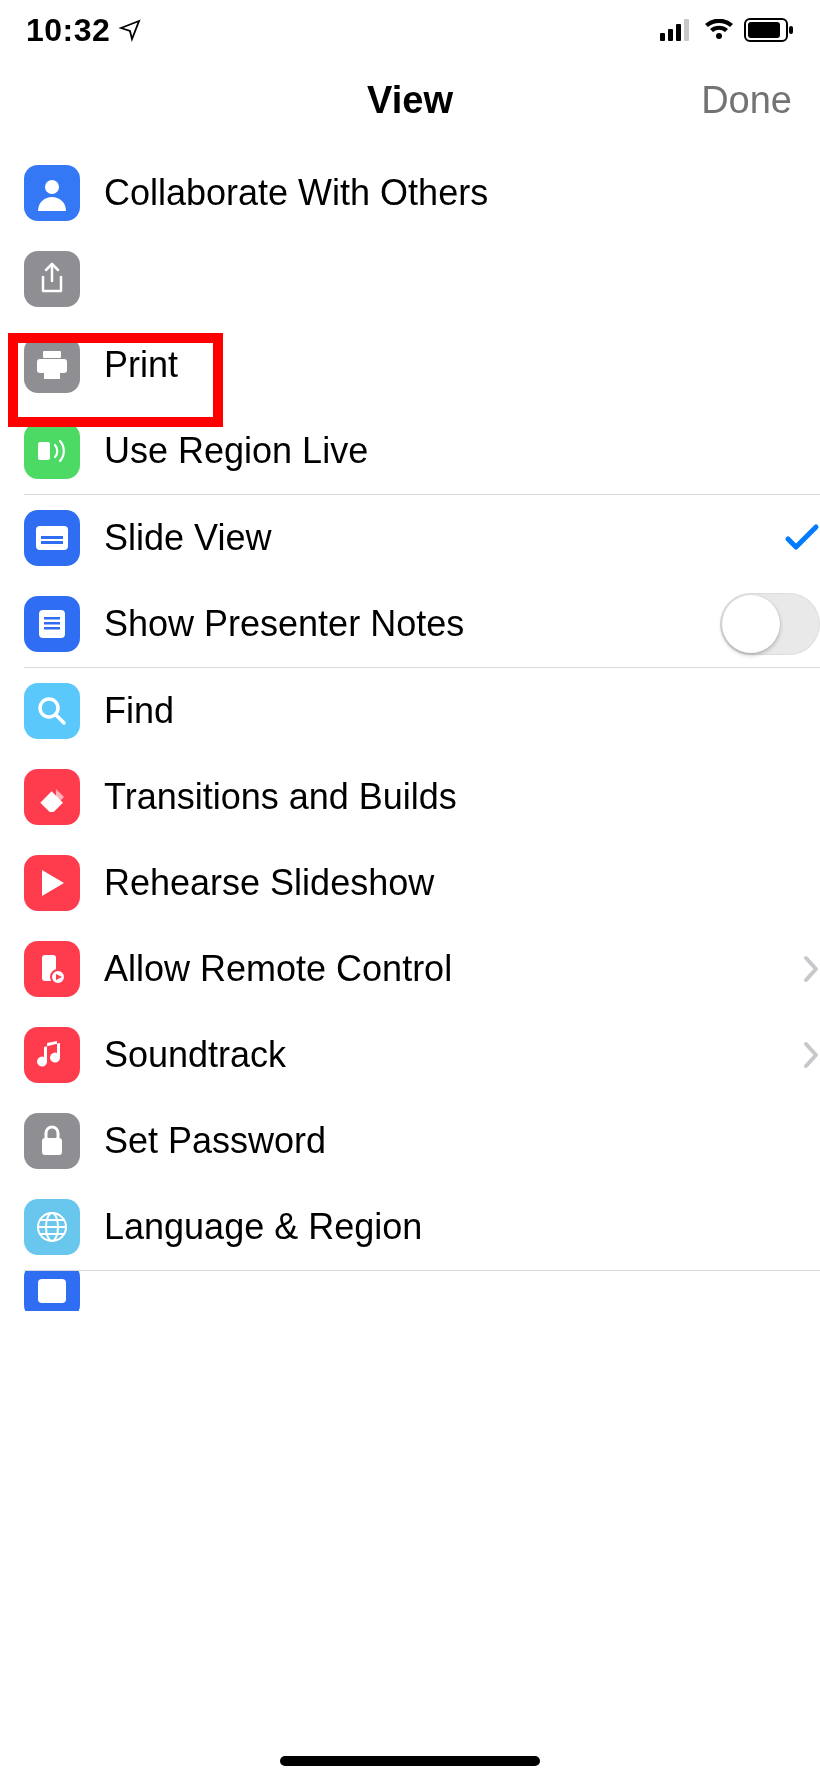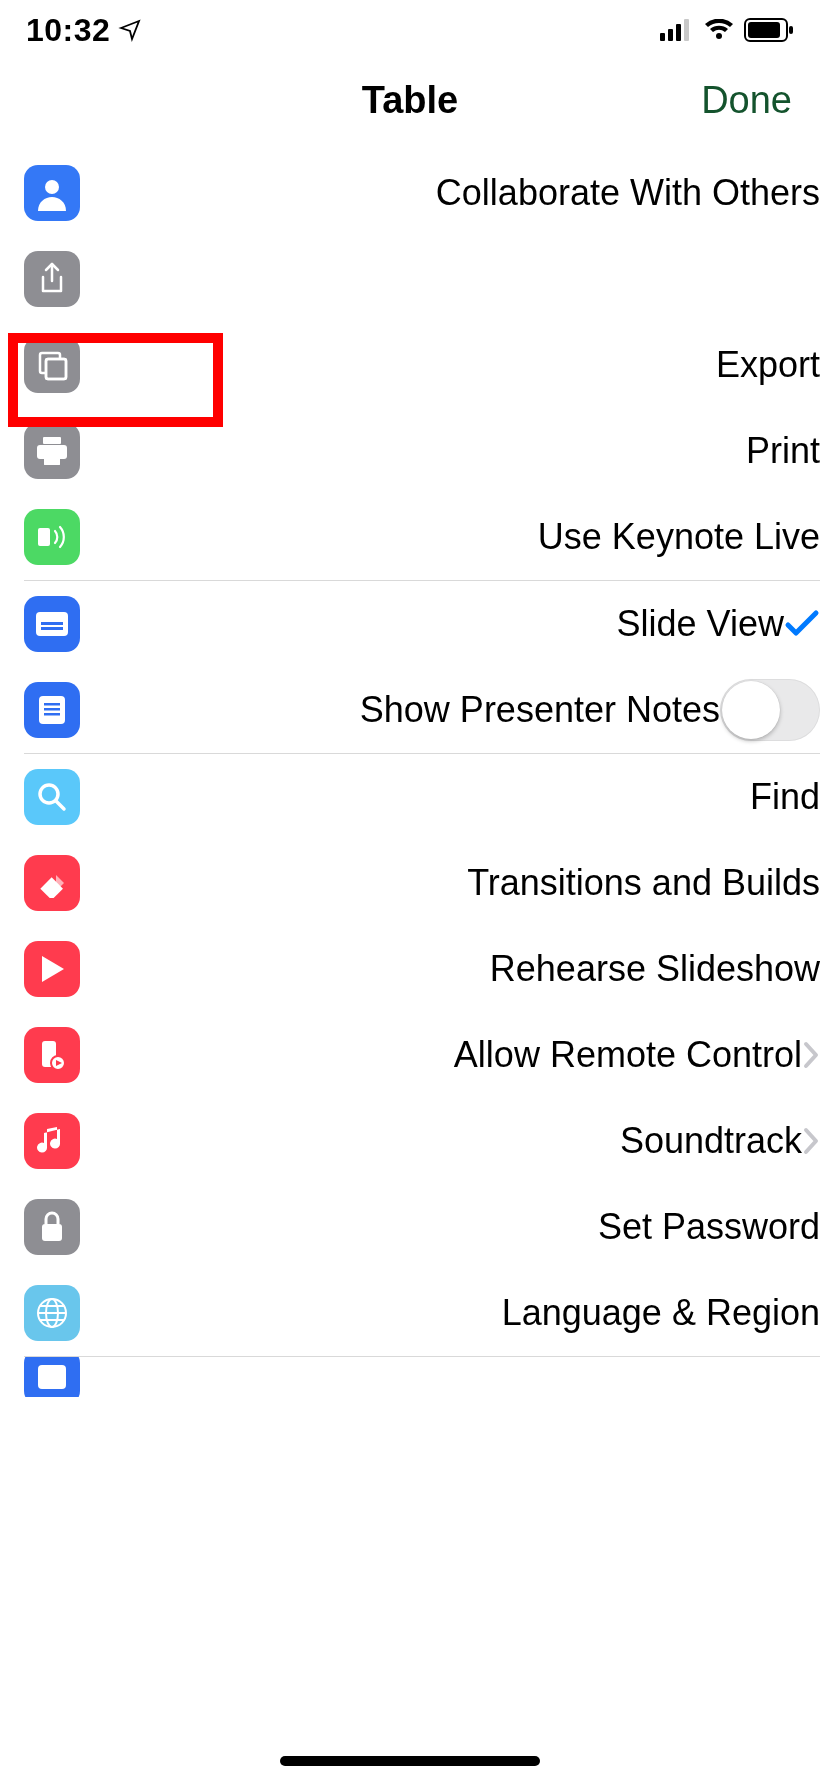--- a/index.html
+++ b/index.html
@@ -10,27 +10,27 @@
                 justify-content: space-between; padding: 0 26px; }
   .status-left { display: flex; align-items: center; gap: 8px; }
   .time { font-size: 32px; font-weight: 600; letter-spacing: 0.5px; }
   .status-right { display: flex; align-items: center; gap: 10px; }
 
   .header { height: 80px; display: flex; align-items: center;
             justify-content: center; position: relative; }
   .header-title { font-size: 38px; font-weight: 600; }
   .done-btn { position: absolute; right: 28px; top: 50%;
               transform: translateY(-50%); font-size: 38px;
-              font-weight: 400; color: #14532d; background: none;
+              font-weight: 400; color: #737373; background: none;
               border: none; cursor: pointer; }
 
   .list { padding: 10px 0 0 0; }
   .row { display: flex; align-items: center; height: 86px;
          padding-left: 24px; position: relative;
-         cursor: pointer; text-align: right; }
+         cursor: pointer; }
   .row .icon { width: 56px; height: 56px; border-radius: 14px;
                display: flex; align-items: center; justify-content: center;
                flex: 0 0 56px; margin-right: 24px; }
   .row .label { font-size: 36px; font-weight: 400; flex: 1; }
   .row .accessory { display: flex; align-items: center; }
 
   .chevron { color: #c7c7cc; }
   .check { color: #007aff; }
 
   .sep { height: 1px; background: #d9d9d9; margin-left: 24px; }
@@ -92,21 +92,21 @@
       <svg width="50" height="24" viewBox="0 0 50 24">
         <rect x="1" y="1" width="42" height="22" rx="5" fill="none" stroke="#000" stroke-width="2"></rect>
         <rect x="4" y="4" width="32" height="16" rx="3" fill="#000"></rect>
         <rect x="45" y="8" width="4" height="8" rx="2" fill="#000"></rect>
       </svg>
     </span>
   </div>
 </div>
 
 <div class="header">
-  <div class="header-title">Table</div>
+  <div class="header-title">View</div>
   <button class="done-btn">Done</button>
 </div>
 
 <div class="list">
 
   <div class="row">
     <div class="icon ic-blue">
       <svg width="36" height="36" viewBox="0 0 36 36" fill="#fff">
         <circle cx="18" cy="12" r="7"></circle>
         <path d="M4 36c0-9 7-14 14-14s14 5 14 14z"></path>
@@ -118,30 +118,20 @@
   <div class="row">
     <div class="icon ic-gray">
       <svg width="30" height="34" viewBox="0 0 30 34" fill="none" stroke="#fff" stroke-width="2.5" stroke-linecap="round" stroke-linejoin="round">
         <path d="M15 2v17"></path>
         <path d="M9 8l6-6 6 6"></path>
         <path d="M6 15v14h18V15"></path>
       </svg>
     </div>
   </div>
 
-  <div class="row" style="position:relative;">
-    <div class="icon ic-gray">
-      <svg width="34" height="34" viewBox="0 0 34 34" fill="none" stroke="#fff" stroke-width="2.5">
-        <rect x="5" y="5" width="20" height="20" rx="2"></rect>
-        <rect x="11" y="11" width="20" height="20" rx="2" fill="#8e8e93"></rect>
-        <rect x="11" y="11" width="20" height="20" rx="2"></rect>
-      </svg>
-    </div>
-    <div class="label">Export</div>
-  </div>
 
   <div class="row">
     <div class="icon ic-gray">
       <svg width="34" height="30" viewBox="0 0 34 30" fill="#fff">
         <rect x="8" y="1" width="18" height="7" rx="1"></rect>
         <rect x="2" y="9" width="30" height="14" rx="3"></rect>
         <rect x="9" y="19" width="16" height="10" rx="1" fill="#fff" stroke="#8e8e93" stroke-width="0"></rect>
         <rect x="9" y="19" width="16" height="10" rx="1" fill="#fff"></rect>
       </svg>
     </div>
@@ -149,21 +139,21 @@
   </div>
 
   <div class="row">
     <div class="icon ic-green">
       <svg width="36" height="30" viewBox="0 0 36 30" fill="none" stroke="#fff" stroke-width="2.2" stroke-linecap="round">
         <rect x="4" y="6" width="12" height="18" rx="2" fill="#fff" stroke="none"></rect>
         <path d="M21 9a9 9 0 010 12"></path>
         <path d="M26 5a15 15 0 010 20"></path>
       </svg>
     </div>
-    <div class="label">Use Keynote Live</div>
+    <div class="label">Use Region Live</div>
   </div>
 
   <div class="sep"></div>
 
   <div class="row">
     <div class="icon ic-blue2">
       <svg width="38" height="30" viewBox="0 0 38 30" fill="none">
         <rect x="3" y="3" width="32" height="24" rx="4" fill="#fff"></rect>
         <rect x="8" y="13" width="22" height="3" fill="#2f6ef2"></rect>
         <rect x="8" y="18" width="22" height="3" fill="#2f6ef2"></rect>

